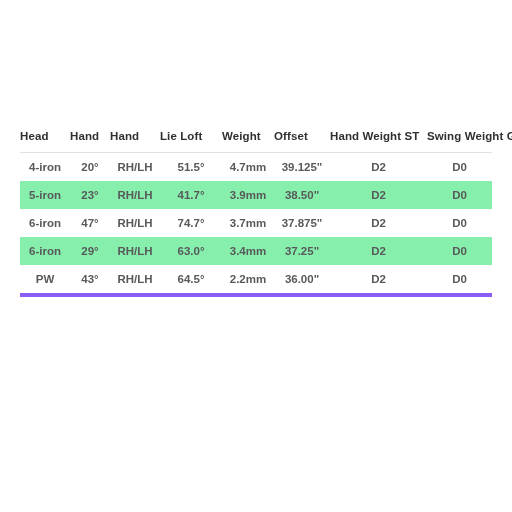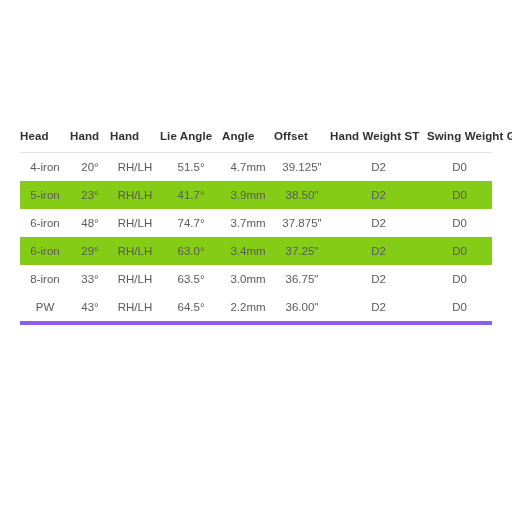--- a/index.html
+++ b/index.html
@@ -52,24 +52,25 @@
   }
 
   table.spec-table tbody td {
     font-size: 11.5px;
     color: #58595b;
     text-align: center;
     height: 28px;
     line-height: 28px;
     padding: 0;
     white-space: nowrap;
+    font-weight: bold;
   }
 
   table.spec-table tbody tr.stripe {
-    background: #84cc16;
+    background: #86efac;
   }
 
   table.spec-table tbody tr.plain {
     background: #ffffff;
   }
 
   table.spec-table tbody tr:last-child {
     border-bottom: 4px solid #8b5cf6;
   }
 
@@ -98,22 +99,22 @@
         <col class="c-off">
           <col class="c-len">
           <col class="c-swst">
           <col class="c-swgr">
       </colgroup>
       <thead>
         <tr>
           <th>Head</th>
           <th>Hand</th>
           <th>Hand</th>
-          <th>Lie Angle</th>
-          <th>Angle</th>
+          <th>Lie Loft</th>
+          <th>Weight</th>
           <th>Offset</th>
           <th>Hand Weight ST</th>
           <th>Swing Weight GR</th>
         </tr>
       </thead>
       <tbody>
 
         <tr class="plain">
           <td>4-iron</td>
           <td>20°</td>
@@ -131,50 +132,40 @@
           <td>RH/LH</td>
           <td>41.7°</td>
           <td>3.9mm</td>
           <td>38.50"</td>
           <td>D2</td>
           <td>D0</td>
         </tr>
 
         <tr class="plain">
           <td>6-iron</td>
-          <td>48°</td>
+          <td>47°</td>
           <td>RH/LH</td>
           <td>74.7°</td>
           <td>3.7mm</td>
           <td>37.875"</td>
           <td>D2</td>
           <td>D0</td>
         </tr>
 
         <tr class="stripe">
           <td>6-iron</td>
           <td>29°</td>
           <td>RH/LH</td>
           <td>63.0°</td>
           <td>3.4mm</td>
           <td>37.25"</td>
           <td>D2</td>
           <td>D0</td>
         </tr>
 
-        <tr class="plain">
-          <td>8-iron</td>
-          <td>33°</td>
-          <td>RH/LH</td>
-          <td>63.5°</td>
-          <td>3.0mm</td>
-          <td>36.75"</td>
-          <td>D2</td>
-          <td>D0</td>
-        </tr>
 
 
         <tr class="plain">
           <td>PW</td>
           <td>43°</td>
           <td>RH/LH</td>
           <td>64.5°</td>
           <td>2.2mm</td>
           <td>36.00"</td>
           <td>D2</td>

